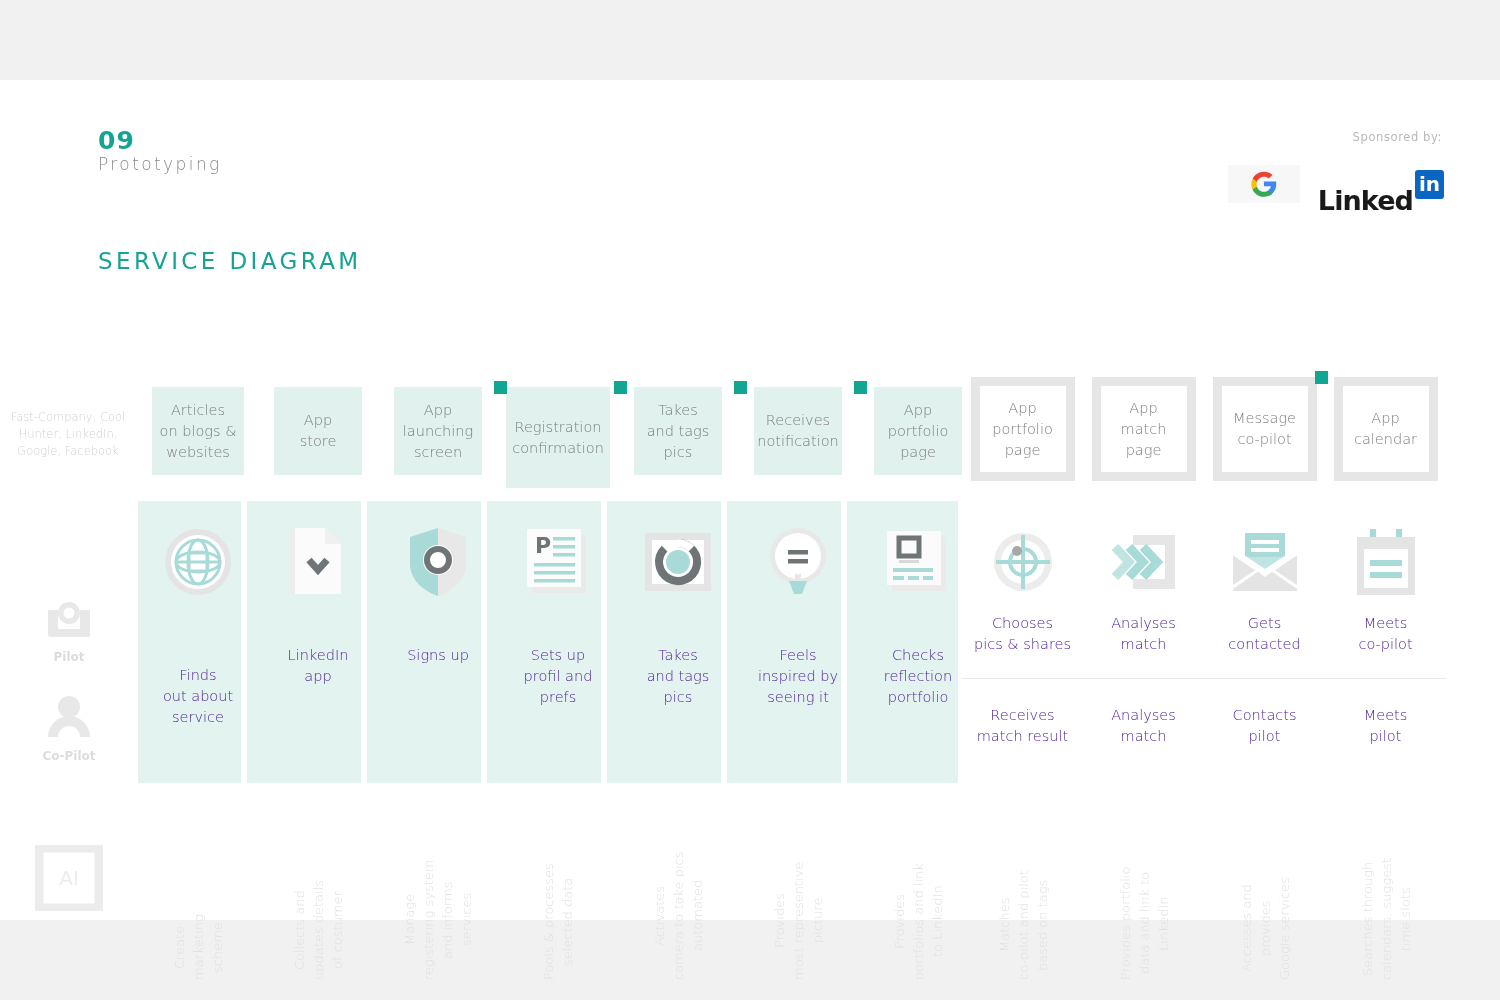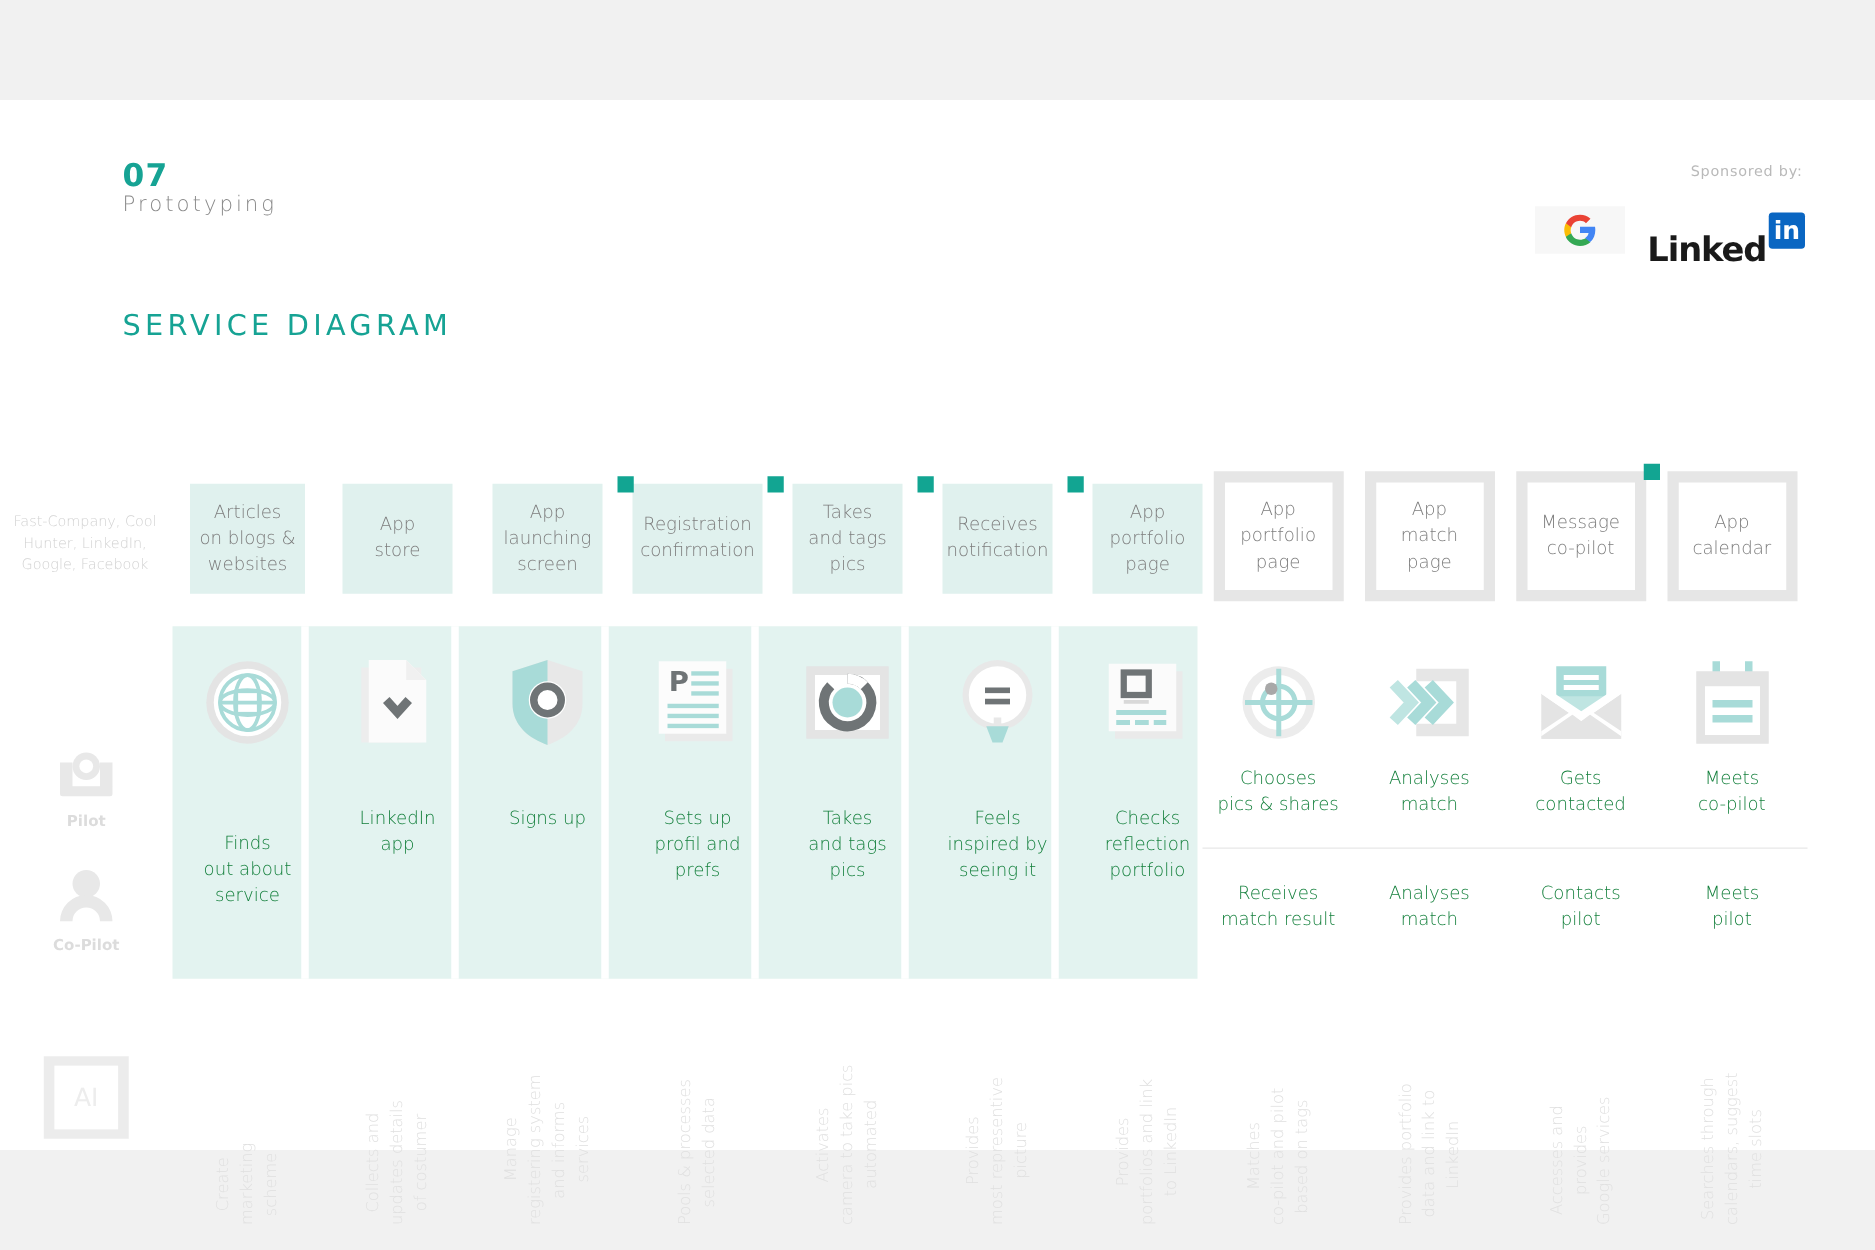--- a/index.html
+++ b/index.html
@@ -83,42 +83,42 @@
 
   
   .iconwrap {
     position: absolute; top: 218px; width: 100%;
     display: flex; align-items: center; justify-content: center; height: 78px;
   }
 
   
   .act {
     position: absolute; width: 100%; text-align: center;
-    font-size: 14.5px; line-height: 21px; color: #15803d; font-weight: 300;
+    font-size: 14.5px; line-height: 21px; color: #4c1d95; font-weight: 300;
   }
   .act.pilot { top: 340px; }
   .act.right-pilot { top: 308px; }
   .act.right-copilot { top: 400px; }
   .divider { position: absolute; top: 373px; height: 1px; background: #e8e8e8; }
 
   
   .aitxt {
     position: absolute; top: 505px; width: 120px; height: 170px;
     writing-mode: vertical-rl; transform: rotate(180deg);
     text-align: center;
     font-size: 13px; line-height: 19px; color: #e0e0e0; font-weight: 300;
     display: flex; align-items: center; justify-content: flex-start;
   }
 </style>
 </head>
 <body>
 
 <div id="slide">
 
-  <div class="num">07</div>
+  <div class="num">09</div>
   <div class="subtitle">Prototyping</div>
 
   <div class="sponsored">Sponsored by:</div>
   <div class="logos">
     <div class="glogo">
       <svg width="28" height="28" viewBox="0 0 48 48">
         <path fill="#4285F4" d="M45 24c0-1.6-.15-3.1-.4-4.5H24v8.5h11.8c-.5 2.7-2 5-4.3 6.6v5.5h7c4.1-3.8 6.5-9.4 6.5-16.1z"></path>
         <path fill="#34A853" d="M24 46c5.8 0 10.7-1.9 14.3-5.2l-7-5.5c-1.9 1.3-4.4 2.1-7.3 2.1-5.6 0-10.4-3.8-12.1-8.9H4.7v5.6C8.3 41.3 15.6 46 24 46z"></path>
         <path fill="#FBBC05" d="M11.9 28.5c-.45-1.3-.7-2.7-.7-4.1s.25-2.8.7-4.1v-5.6H4.7C3.2 17.6 2.4 20.7 2.4 24s.8 6.4 2.3 9.3l7.2-4.8z"></path>
         <path fill="#EA4335" d="M24 11.4c3.2 0 6 1.1 8.2 3.2l6.2-6.2C34.7 5 29.8 3 24 3 15.6 3 8.3 7.7 4.7 14.7l7.2 5.6c1.7-5.1 6.5-8.9 12.1-8.9z"></path>
@@ -232,21 +232,21 @@
       <circle cx="32" cy="34" r="11" fill="none" stroke="#6f7476" stroke-width="6"></circle>
             </svg>
           </div>
           <div class="act pilot" style="white-space: pre-line;">Signs up</div>
           <div class="aitxt" style="left: 0px; white-space: pre-line;">Manage
 registering system
 and informs
 services</div>
         </div>
         <div class="col" style="left: 498px; width: 120px;">
-          <div class="tp teal" style="width: 104px; height: 88px; left: 8px;">
+          <div class="tp teal" style="width: 104px; height: 101px; left: 8px;">
             <span style="white-space: pre-line;">Registration
 confirmation</span>
           </div>
           <div class="marker" style="left: -4px; top: 76px;"></div>
           <div class="iconwrap">
             <svg width="66" height="70" viewBox="0 0 66 70">
       <rect x="7" y="8" width="54" height="58" fill="#eaeaea"></rect>
       <rect x="2" y="2" width="54" height="58" fill="#fcfcfc"></rect>
       <text x="10" y="26" font-family="DejaVu Sans, sans-serif" font-size="22" font-weight="bold" fill="#6f7476">P</text>
       <rect x="28" y="10" width="22" height="3.5" fill="#a8dbd8"></rect>

